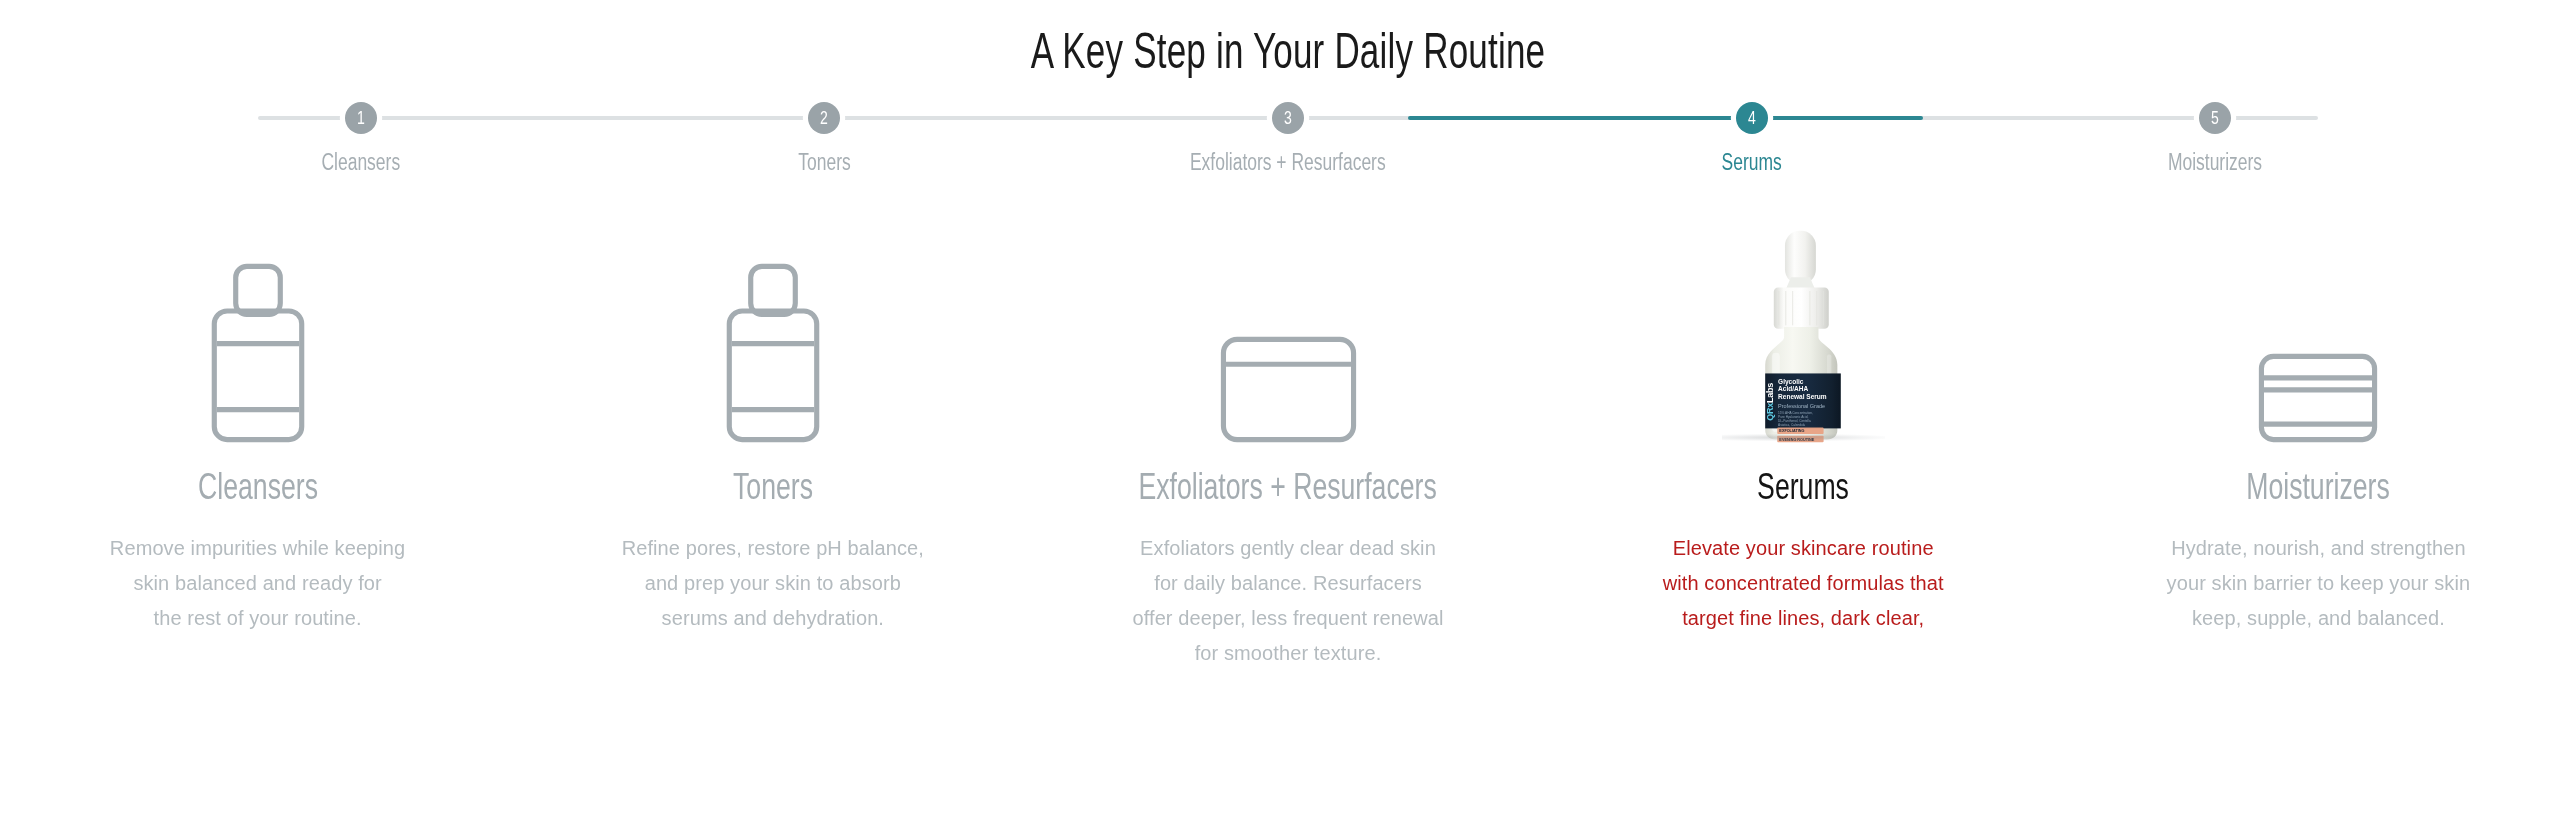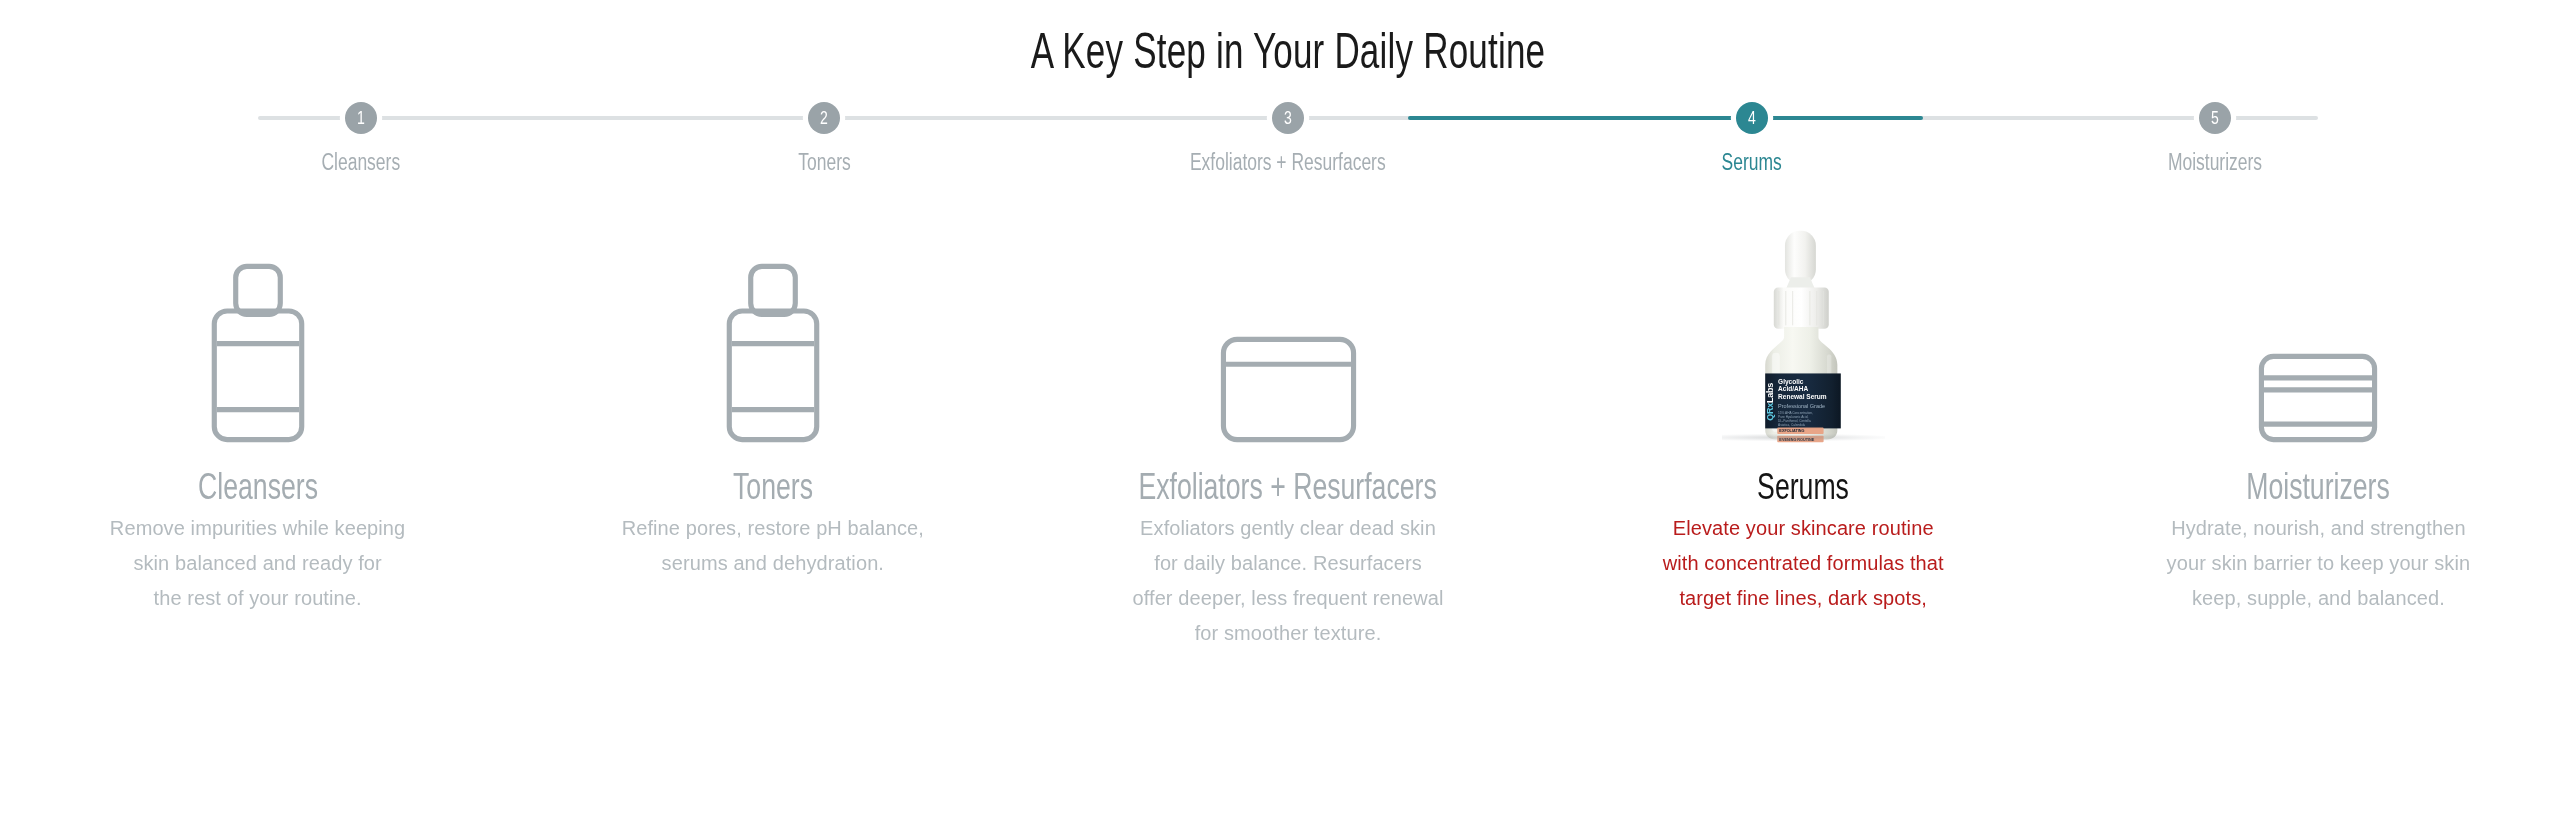--- a/index.html
+++ b/index.html
@@ -143,21 +143,21 @@
     margin-top: 23px;
     font-family: "Liberation Sans Narrow", "Liberation Sans", sans-serif;
     font-size: 36px;
     color: #a4acb1;
     white-space: nowrap;
     transform: scaleX(0.74);
   }
   .card.active .card-title { color: #141414; }
 
   .card-desc {
-    margin-top: 3px;
+    margin-top: 23px;
     font-family: "Liberation Sans", sans-serif;
     font-weight: 300;
     font-size: 20px;
     line-height: 35px;
     text-align: center;
     color: #b4bbbf;
     max-width: 429px;
     letter-spacing: 0.1px;
   }
   .card.active .card-desc { color: #b91c1c; }
@@ -252,20 +252,21 @@
         <svg class="outline" width="112" height="180" viewBox="0 0 130 210" fill="none">
           <rect x="39" y="4" width="52" height="56" rx="13" stroke="#a4acb1" stroke-width="6"></rect>
           <rect x="14" y="56" width="102" height="150" rx="15" stroke="#a4acb1" stroke-width="6"></rect>
           <line x1="17" y1="94" x2="113" y2="94" stroke="#a4acb1" stroke-width="6"></line>
           <line x1="17" y1="171" x2="113" y2="171" stroke="#a4acb1" stroke-width="6"></line>
         </svg>
       </div>
       <div class="card-title">Toners</div>
       <div class="card-desc">
         <div>Refine pores, restore pH balance,</div>
+        <div>and prep your skin to absorb</div>
         <div>serums and dehydration.</div>
       </div>
     </div>
 
     <div class="card">
       <div class="card-art">
         <svg class="outline" width="137" height="107" viewBox="0 0 160 125" fill="none">
           <rect x="4" y="4" width="152" height="117" rx="16" stroke="#a4acb1" stroke-width="6"></rect>
           <line x1="7" y1="33" x2="153" y2="33" stroke="#a4acb1" stroke-width="6"></line>
         </svg>
@@ -363,21 +364,21 @@
             <text x="72.5" y="242.6" font-family="Liberation Sans, sans-serif" font-size="4.4" font-weight="bold" fill="#1a2433">EXFOLIATING</text>
             <rect x="70" y="246.5" width="54" height="7.5" rx="1" fill="#e8a183" opacity="0.95"></rect>
             <text x="72.5" y="252.1" font-family="Liberation Sans, sans-serif" font-size="4.4" font-weight="bold" fill="#1a2433">EVENING ROUTINE</text>
           </svg>
         </div>
       </div>
       <div class="card-title">Serums</div>
       <div class="card-desc">
         <div>Elevate your skincare routine</div>
         <div>with concentrated formulas that</div>
-        <div>target fine lines, dark spots,</div>
+        <div>target fine lines, dark clear,</div>
       </div>
     </div>
 
     <div class="card">
       <div class="card-art">
         <svg class="outline" width="120" height="90" viewBox="0 0 140 105" fill="none">
           <rect x="4" y="4" width="132" height="97" rx="14" stroke="#a4acb1" stroke-width="6"></rect>
           <line x1="7" y1="29" x2="133" y2="29" stroke="#a4acb1" stroke-width="6"></line>
           <line x1="7" y1="43" x2="133" y2="43" stroke="#a4acb1" stroke-width="6"></line>
           <line x1="7" y1="83" x2="133" y2="83" stroke="#a4acb1" stroke-width="6"></line>

